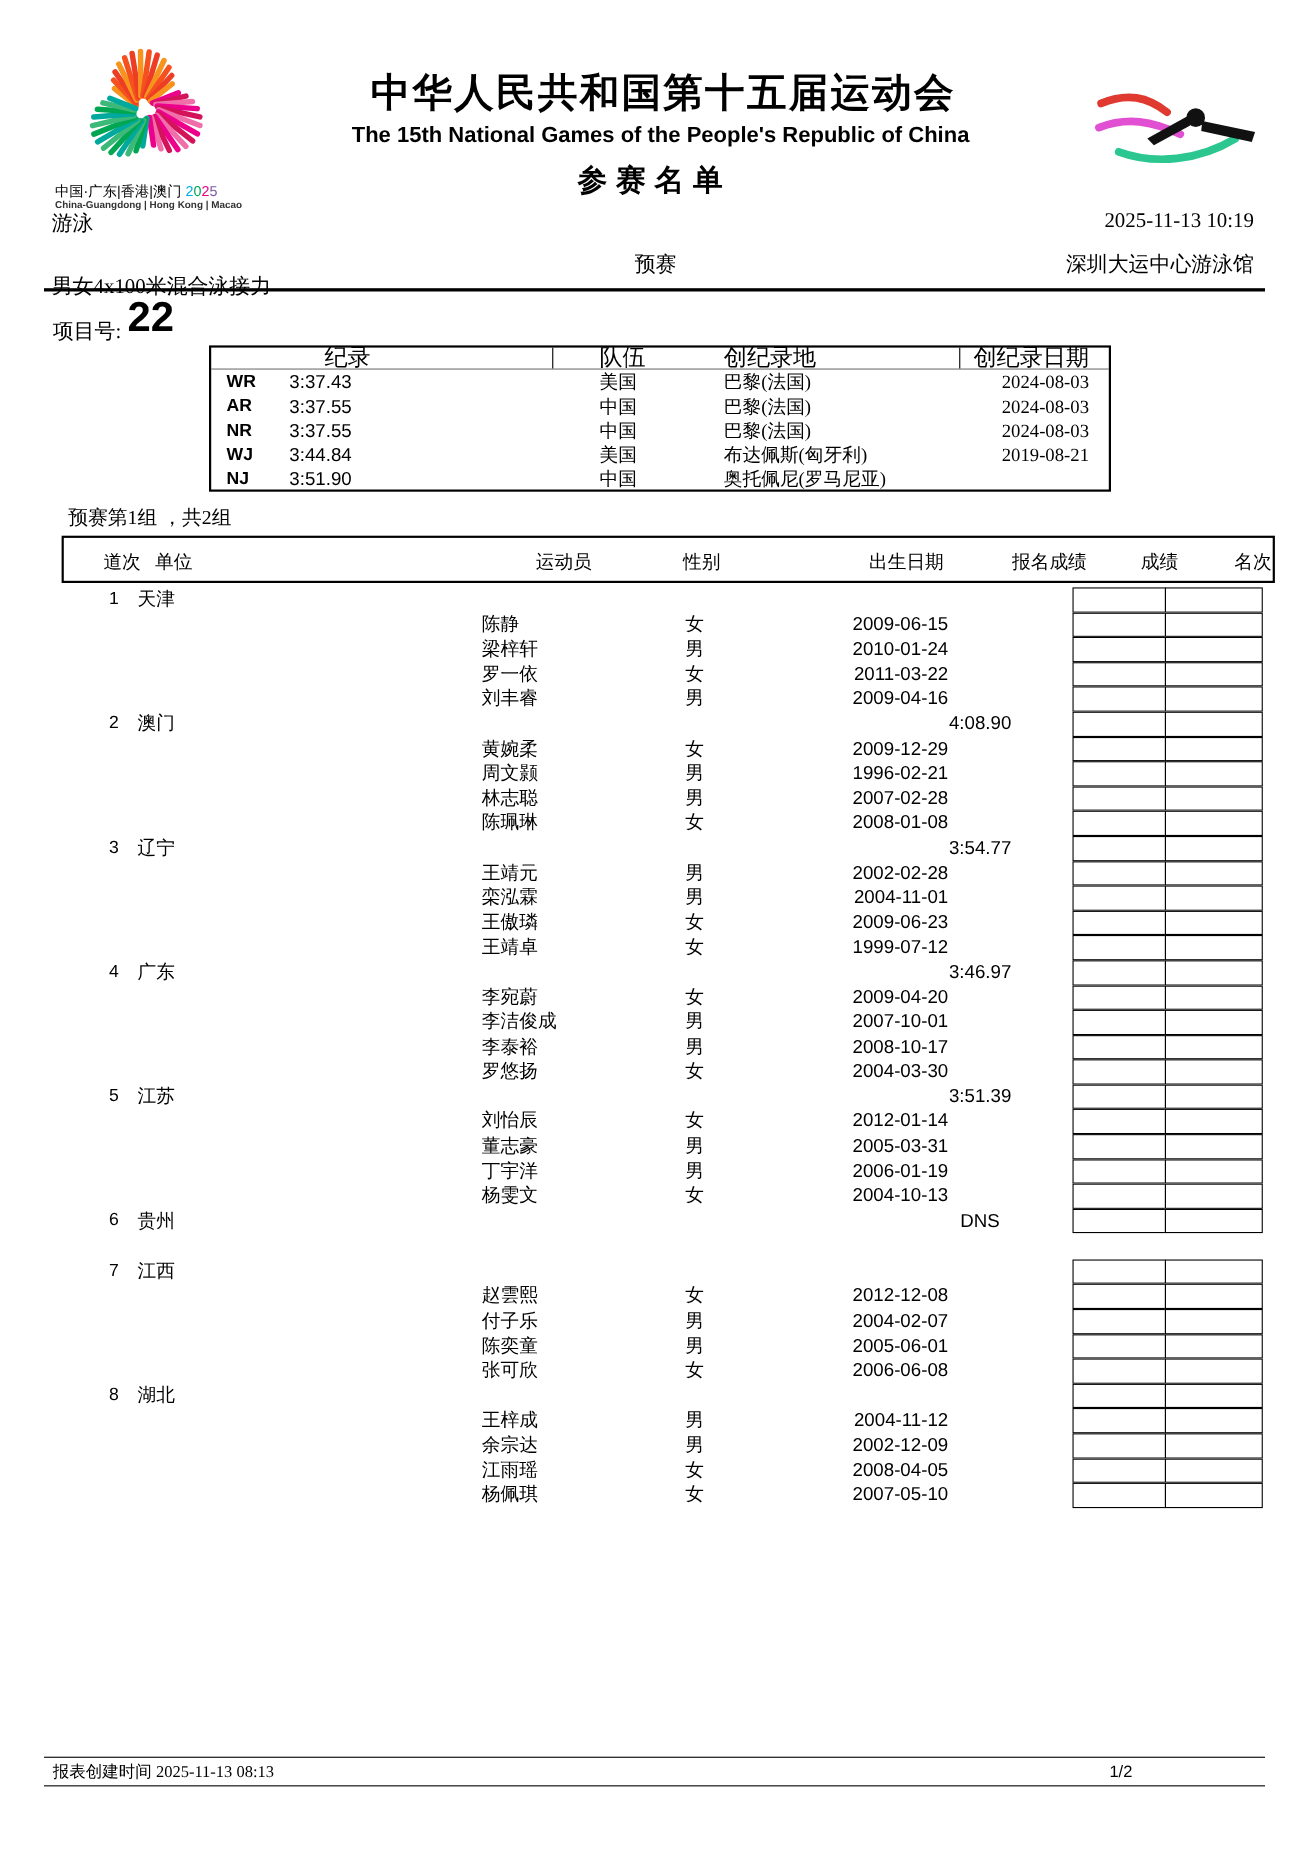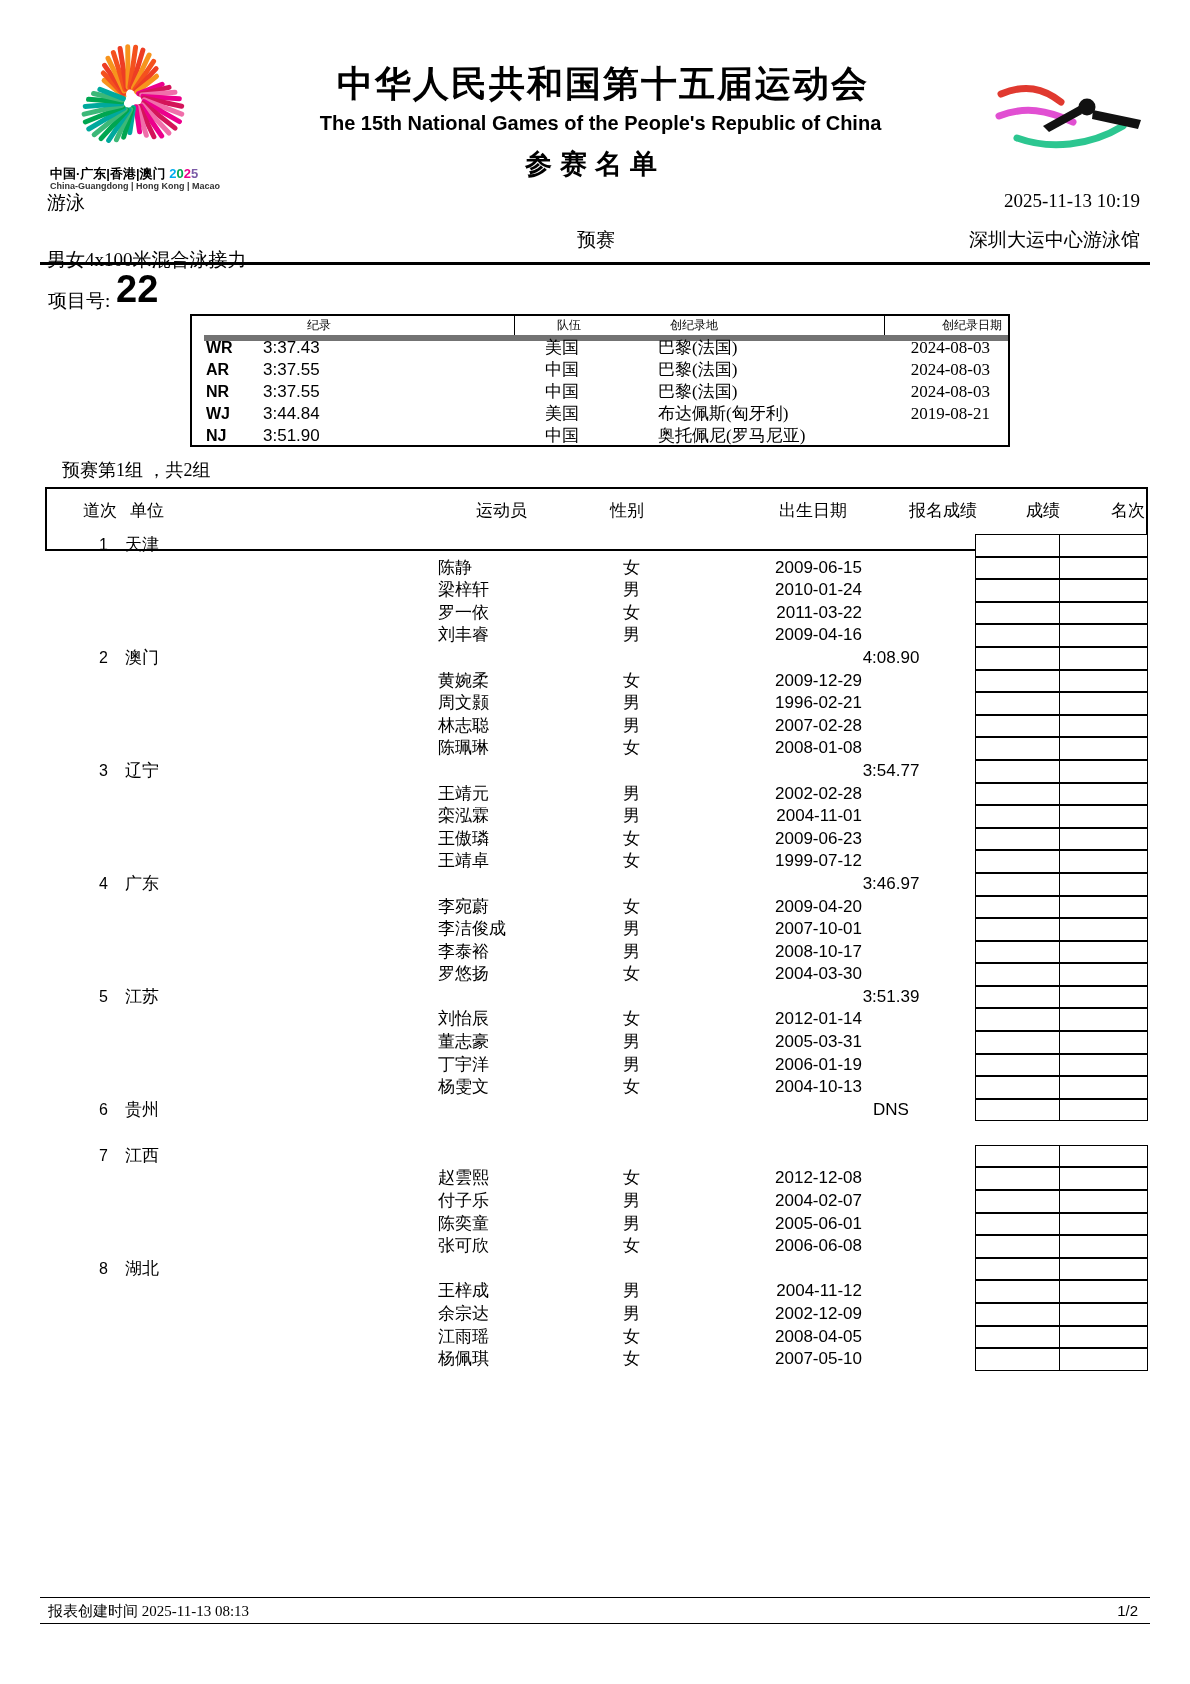--- a/index.html
+++ b/index.html
@@ -8,50 +8,50 @@
   .abs{position:absolute;}
   .tr{text-align:right;}
   .tc{text-align:right;}
 
   
   .title-cn{left:0;right:0;top:60px;text-align:center;font-size:36px;font-weight:bold;
             letter-spacing:2px;font-family:"Liberation Sans","DejaVu Sans",sans-serif;padding-left:16px;}
   .title-en{left:11px;right:0;top:112px;text-align:center;font-size:20px;font-weight:bold;
             font-family:"Liberation Sans","DejaVu Sans",sans-serif;}
   .doc-title{left:0;right:0;top:146px;text-align:center;font-size:27px;font-weight:bold;letter-spacing:8px;}
-  .logo-tagline{left:50px;top:165px;font-size:13px;font-weight:bold;
+  .logo-tagline{left:50px;top:165px;font-size:13px;font-weight:normal;
                 font-family:"Liberation Sans","DejaVu Sans",sans-serif;letter-spacing:0px;}
   .logo-tagline-en{left:50px;top:181px;font-size:9px;font-weight:bold;color:#333;
                    font-family:"Liberation Sans","DejaVu Sans",sans-serif;}
   .info-row1{top:190px;font-size:19px;}
   .info-row2{top:227px;font-size:19px;}
   .rule-thick{left:40px;width:1110px;top:262px;height:3px;background:#000;}
 
   
   .evt-label{left:48px;top:288px;font-size:19px;}
   .evt-no{left:116px;top:268px;font-size:38px;font-weight:bold;
           font-family:"Liberation Sans","DejaVu Sans",sans-serif;}
 
   
   .rec-table{left:190px;top:314px;width:820px;height:133px;border:2px solid #000;box-sizing:border-box;}
-  .rec-head{position:absolute;left:12px;right:0;top:0;height:19px;border-bottom:6px solid #737373;
-            font-size:12px;line-height:19px;}
+  .rec-head{position:absolute;left:0;right:0;top:0;height:19px;border-bottom:1px solid #737373;
+            font-size:21px;line-height:19px;}
   .rec-vsep{position:absolute;top:0;width:1px;height:19px;background:#000;}
   .rec-row{position:absolute;left:0;right:0;height:22px;line-height:22px;font-size:17px;}
   .rc-code{position:absolute;left:14px;width:40px;font-weight:bold;font-size:16px;
            font-family:"Liberation Sans","DejaVu Sans",sans-serif;}
   .rc-time{position:absolute;left:71px;font-family:"Liberation Sans","DejaVu Sans",sans-serif;}
   .rc-team{position:absolute;left:353px;}
   .rc-place{position:absolute;left:466px;}
   .rc-date{position:absolute;left:600px;width:198px;text-align:right;}
 
   .heat-label{left:62px;top:458px;font-size:18px;}
 
   
-  .sl-head{left:45px;top:487px;width:1103px;height:64px;border:2px solid #000;box-sizing:border-box;
+  .sl-head{left:56px;top:487px;width:1103px;height:43px;border:2px solid #000;box-sizing:border-box;
            font-size:17px;font-family:Liberation Serif, serif;}
   .sl-head span{position:absolute;top:0;height:43px;line-height:43px;}
   .h-lane{left:36px;}
   .h-unit{left:83px;}
   .h-ath{left:393px;margin-left:36px;}
   .h-gen{left:563px;}
   .h-dob{left:630px;width:170px;text-align:right;}
   .h-entry{left:760px;width:170px;text-align:right;}
   .h-res{left:843px;width:170px;text-align:right;}
   .h-rank{left:928px;width:170px;text-align:right;}
@@ -70,21 +70,21 @@
   .c-entry{position:absolute;left:771px;width:150px;text-align:center;
            font-family:"Liberation Sans","DejaVu Sans",sans-serif;}
   .box{position:absolute;top:0;bottom:0;border:1px solid #000;background:#fff;box-sizing:border-box;}
   .box-score{left:930px;width:85px;}
   .box-rank{left:1014px;width:89px;}
 
   
   .foot-line1{left:40px;width:1110px;top:1597px;height:1px;background:#000;}
   .foot-line2{left:40px;width:1110px;top:1623px;height:1px;background:#000;}
   .foot-text{left:48px;top:1600px;font-size:15px;line-height:22px;}
-  .foot-page{left:900px;width:238px;top:1600px;font-size:15px;line-height:22px;text-align:right;
+  .foot-page{left:900px;width:238px;top:1600px;font-size:15px;line-height:22px;text-align:center;
              font-family:"Liberation Sans","DejaVu Sans",sans-serif;}
 </style>
 </head>
 <body>
 
 <div class="page">
 
   <svg id="burst" class="abs" style="left:72px;top:38px;" width="120" height="128" viewBox="0 0 120 134">
       <line x1="51.542766412926824" y1="60.92181871006898" x2="30.761105275299382" y2="44.46246652321355" stroke="#f7941d" stroke-width="5.2" stroke-linecap="round"></line>
       <line x1="51.18919835988201" y1="59.19619500025239" x2="29.929266994615162" y2="36.58878258481681" stroke="#f4511e" stroke-width="5.2" stroke-linecap="round"></line>

